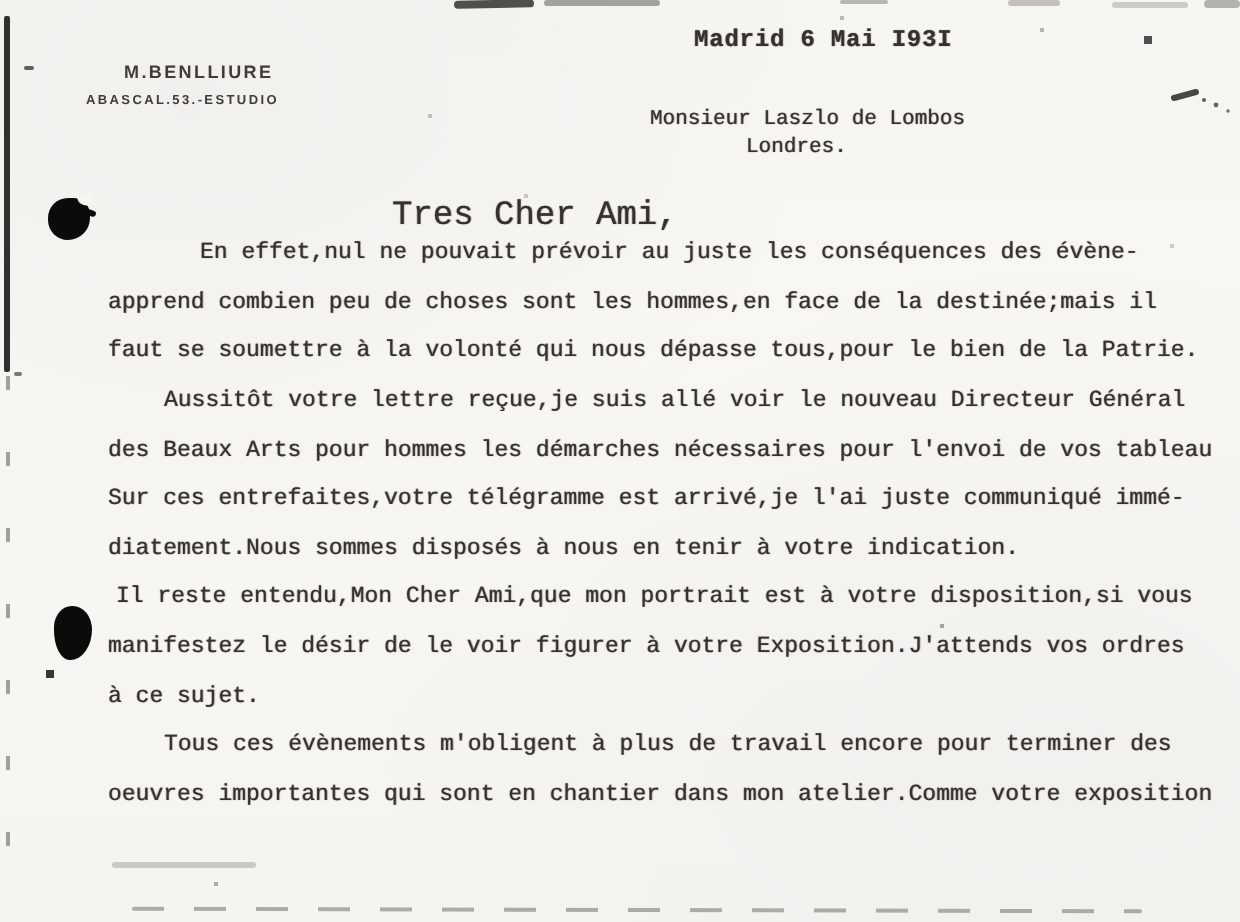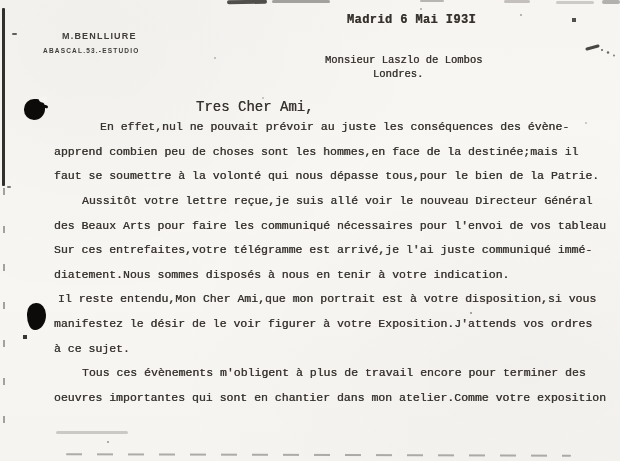--- a/index.html
+++ b/index.html
@@ -13,21 +13,21 @@
   }
   .tw{position:absolute;color:var(--ink,#35312c);white-space:pre;
       text-shadow:0.3px 0 0.5px rgba(55,48,42,.55), -0.3px 0 0.4px rgba(55,48,42,.35);}
   .lh-name{position:absolute;left:62px;top:31px;color:var(--lh,#403d39);
       font:bold 9px "Liberation Sans", sans-serif;letter-spacing:1.2px;white-space:pre;}
   .lh-addr{position:absolute;left:43px;top:47px;color:var(--lh,#403d39);
       font:bold 6.5px "Liberation Sans", sans-serif;letter-spacing:1.2px;white-space:pre;}
   .dateline{left:347px;top:13px;font-size:12px;font-weight:bold;letter-spacing:.4px;}
   .recip1{left:325px;top:54px;font-size:10.5px;font-weight:normal;}
   .recip2{left:373px;top:68px;font-size:10.5px;font-weight:normal;}
-  .salutation{left:196px;top:99px;font-size:14px;}
+  .salutation{left:196px;top:99px;font-size:17px;}
   .body-block{position:absolute;left:54px;top:115px;width:566px;font-size:11.5px;line-height:24.65px;}
   .body-block .line{white-space:pre;height:24.65px;color:var(--ink,#35312c);
       text-shadow:0.3px 0 0.5px rgba(55,48,42,.55), -0.3px 0 0.4px rgba(55,48,42,.35);}
   .ind-lg{padding-left:46px}.ind-md{padding-left:28px}.ind-sm{padding-left:4px}
   
   .margin-line{position:absolute;left:2px;top:8px;width:2.5px;height:178px;
       background:rgba(22,20,18,.88);border-radius:1px;}
   .margin-dashes{position:absolute;left:3px;top:188px;width:1.5px;height:252px;
       background:repeating-linear-gradient(180deg, rgba(95,92,88,.55) 0 7px, transparent 7px 38px);}
   
@@ -101,21 +101,21 @@
   <div class="tw recip1">Monsieur Laszlo de Lombos</div>
   <div class="tw recip2">Londres.</div>
 
   <div class="tw salutation">Tres Cher Ami,</div>
 
   <div class="body-block">
       <div class="line ind-lg">En effet,nul ne pouvait prévoir au juste les conséquences des évène-</div>
       <div class="line">apprend combien peu de choses sont les hommes,en face de la destinée;mais il</div>
       <div class="line">faut se soumettre à la volonté qui nous dépasse tous,pour le bien de la Patrie.</div>
       <div class="line ind-md">Aussitôt votre lettre reçue,je suis allé voir le nouveau Directeur Général</div>
-      <div class="line">des Beaux Arts pour faire les communiqué nécessaires pour l'envoi de vos tableau</div>
+      <div class="line">des Beaux Arts pour hommes les démarches nécessaires pour l'envoi de vos tableau</div>
       <div class="line">Sur ces entrefaites,votre télégramme est arrivé,je l'ai juste communiqué immé-</div>
       <div class="line">diatement.Nous sommes disposés à nous en tenir à votre indication.</div>
       <div class="line ind-sm">Il reste entendu,Mon Cher Ami,que mon portrait est à votre disposition,si vous</div>
       <div class="line">manifestez le désir de le voir figurer à votre Exposition.J'attends vos ordres</div>
       <div class="line">à ce sujet.</div>
       <div class="line ind-md">Tous ces évènements m'obligent à plus de travail encore pour terminer des</div>
       <div class="line">oeuvres importantes qui sont en chantier dans mon atelier.Comme votre exposition</div>
     </div>
 
 </div>

